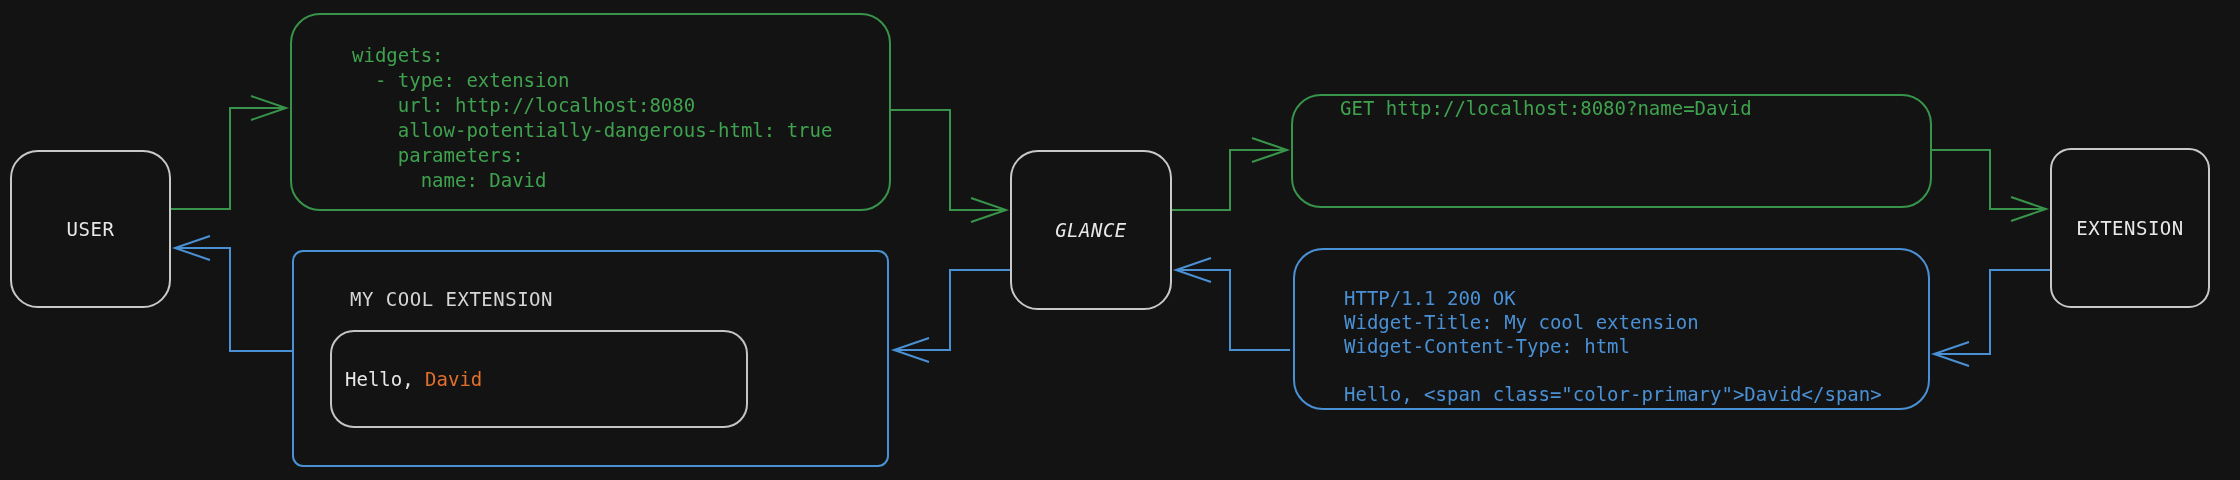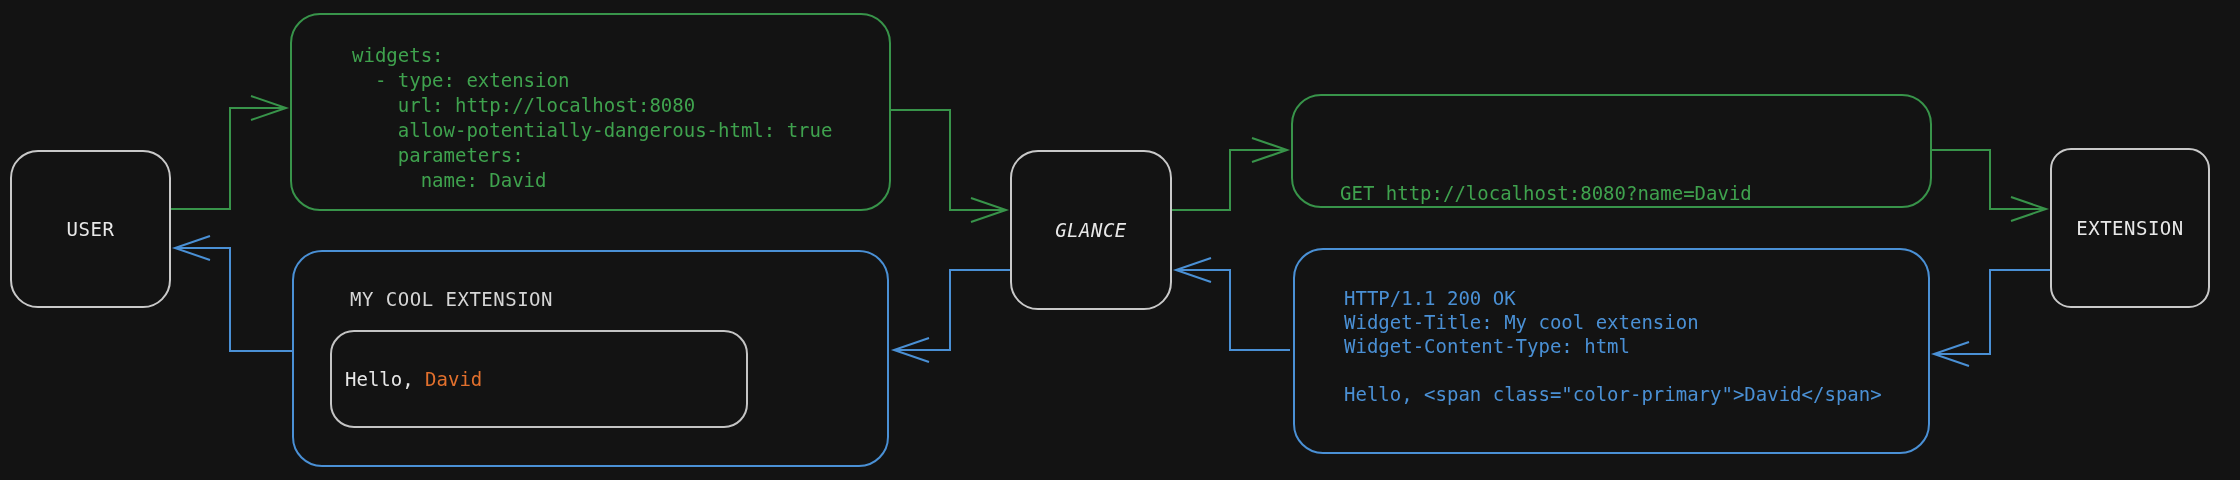--- a/index.html
+++ b/index.html
@@ -40,21 +40,21 @@
     background:var(--bg);
   }
   .codebox.green{border-color:var(--green-line);color:var(--green);}
   .codebox.blue{border-color:var(--blue);color:var(--blue);}
   .code{
     white-space:pre;
     font-size:19px;
     line-height:25px;
   }
   #config-box .code{padding:28px 0 0 26px;}
-  #request-box{display:flex;align-items:flex-end;}
+  #request-box{display:flex;align-items:flex-start;}
   #request-box .code{padding-left:47px;}
   #response-box .code{padding:36px 0 0 49px;line-height:24px;}
   #widget-box{color:var(--title-text);}
   #widget-title{
     position:absolute;left:56px;top:36px;
     font-size:19px;letter-spacing:.5px;
   }
   #widget-inner{
     position:absolute;left:36px;top:78px;width:418px;height:98px;
     border:2px solid var(--inner-border);
@@ -112,28 +112,28 @@
     url: http://localhost:8080
     allow-potentially-dangerous-html: true
     parameters:
       name: David</div>
   </div>
 
   <div id="request-box" class="codebox green" style="left:1291px;top:94px;width:641px;height:114px;">
     <div class="code">GET http://localhost:8080?name=David</div>
   </div>
 
-  <div id="response-box" class="codebox blue" style="left:1293px;top:248px;width:637px;height:206px;">
+  <div id="response-box" class="codebox blue" style="left:1293px;top:248px;width:637px;height:162px;">
     <div class="code">HTTP/1.1 200 OK
 Widget-Title: My cool extension
 Widget-Content-Type: html
 
 Hello, &lt;span class="color-primary"&gt;David&lt;/span&gt;</div>
   </div>
 
-  <div id="widget-box" class="codebox blue" style="left:292px;top:250px;width:597px;height:217px;">
+  <div id="widget-box" class="codebox blue" style="left:292px;top:250px;width:597px;height:217px;border-radius:11px;">
     <div id="widget-title">MY COOL EXTENSION</div>
     <div id="widget-inner">
       <div class="greet"><span>Hello, </span><span class="name">David</span></div>
     </div>
   </div>
 
 </div>
 
 </body></html>

